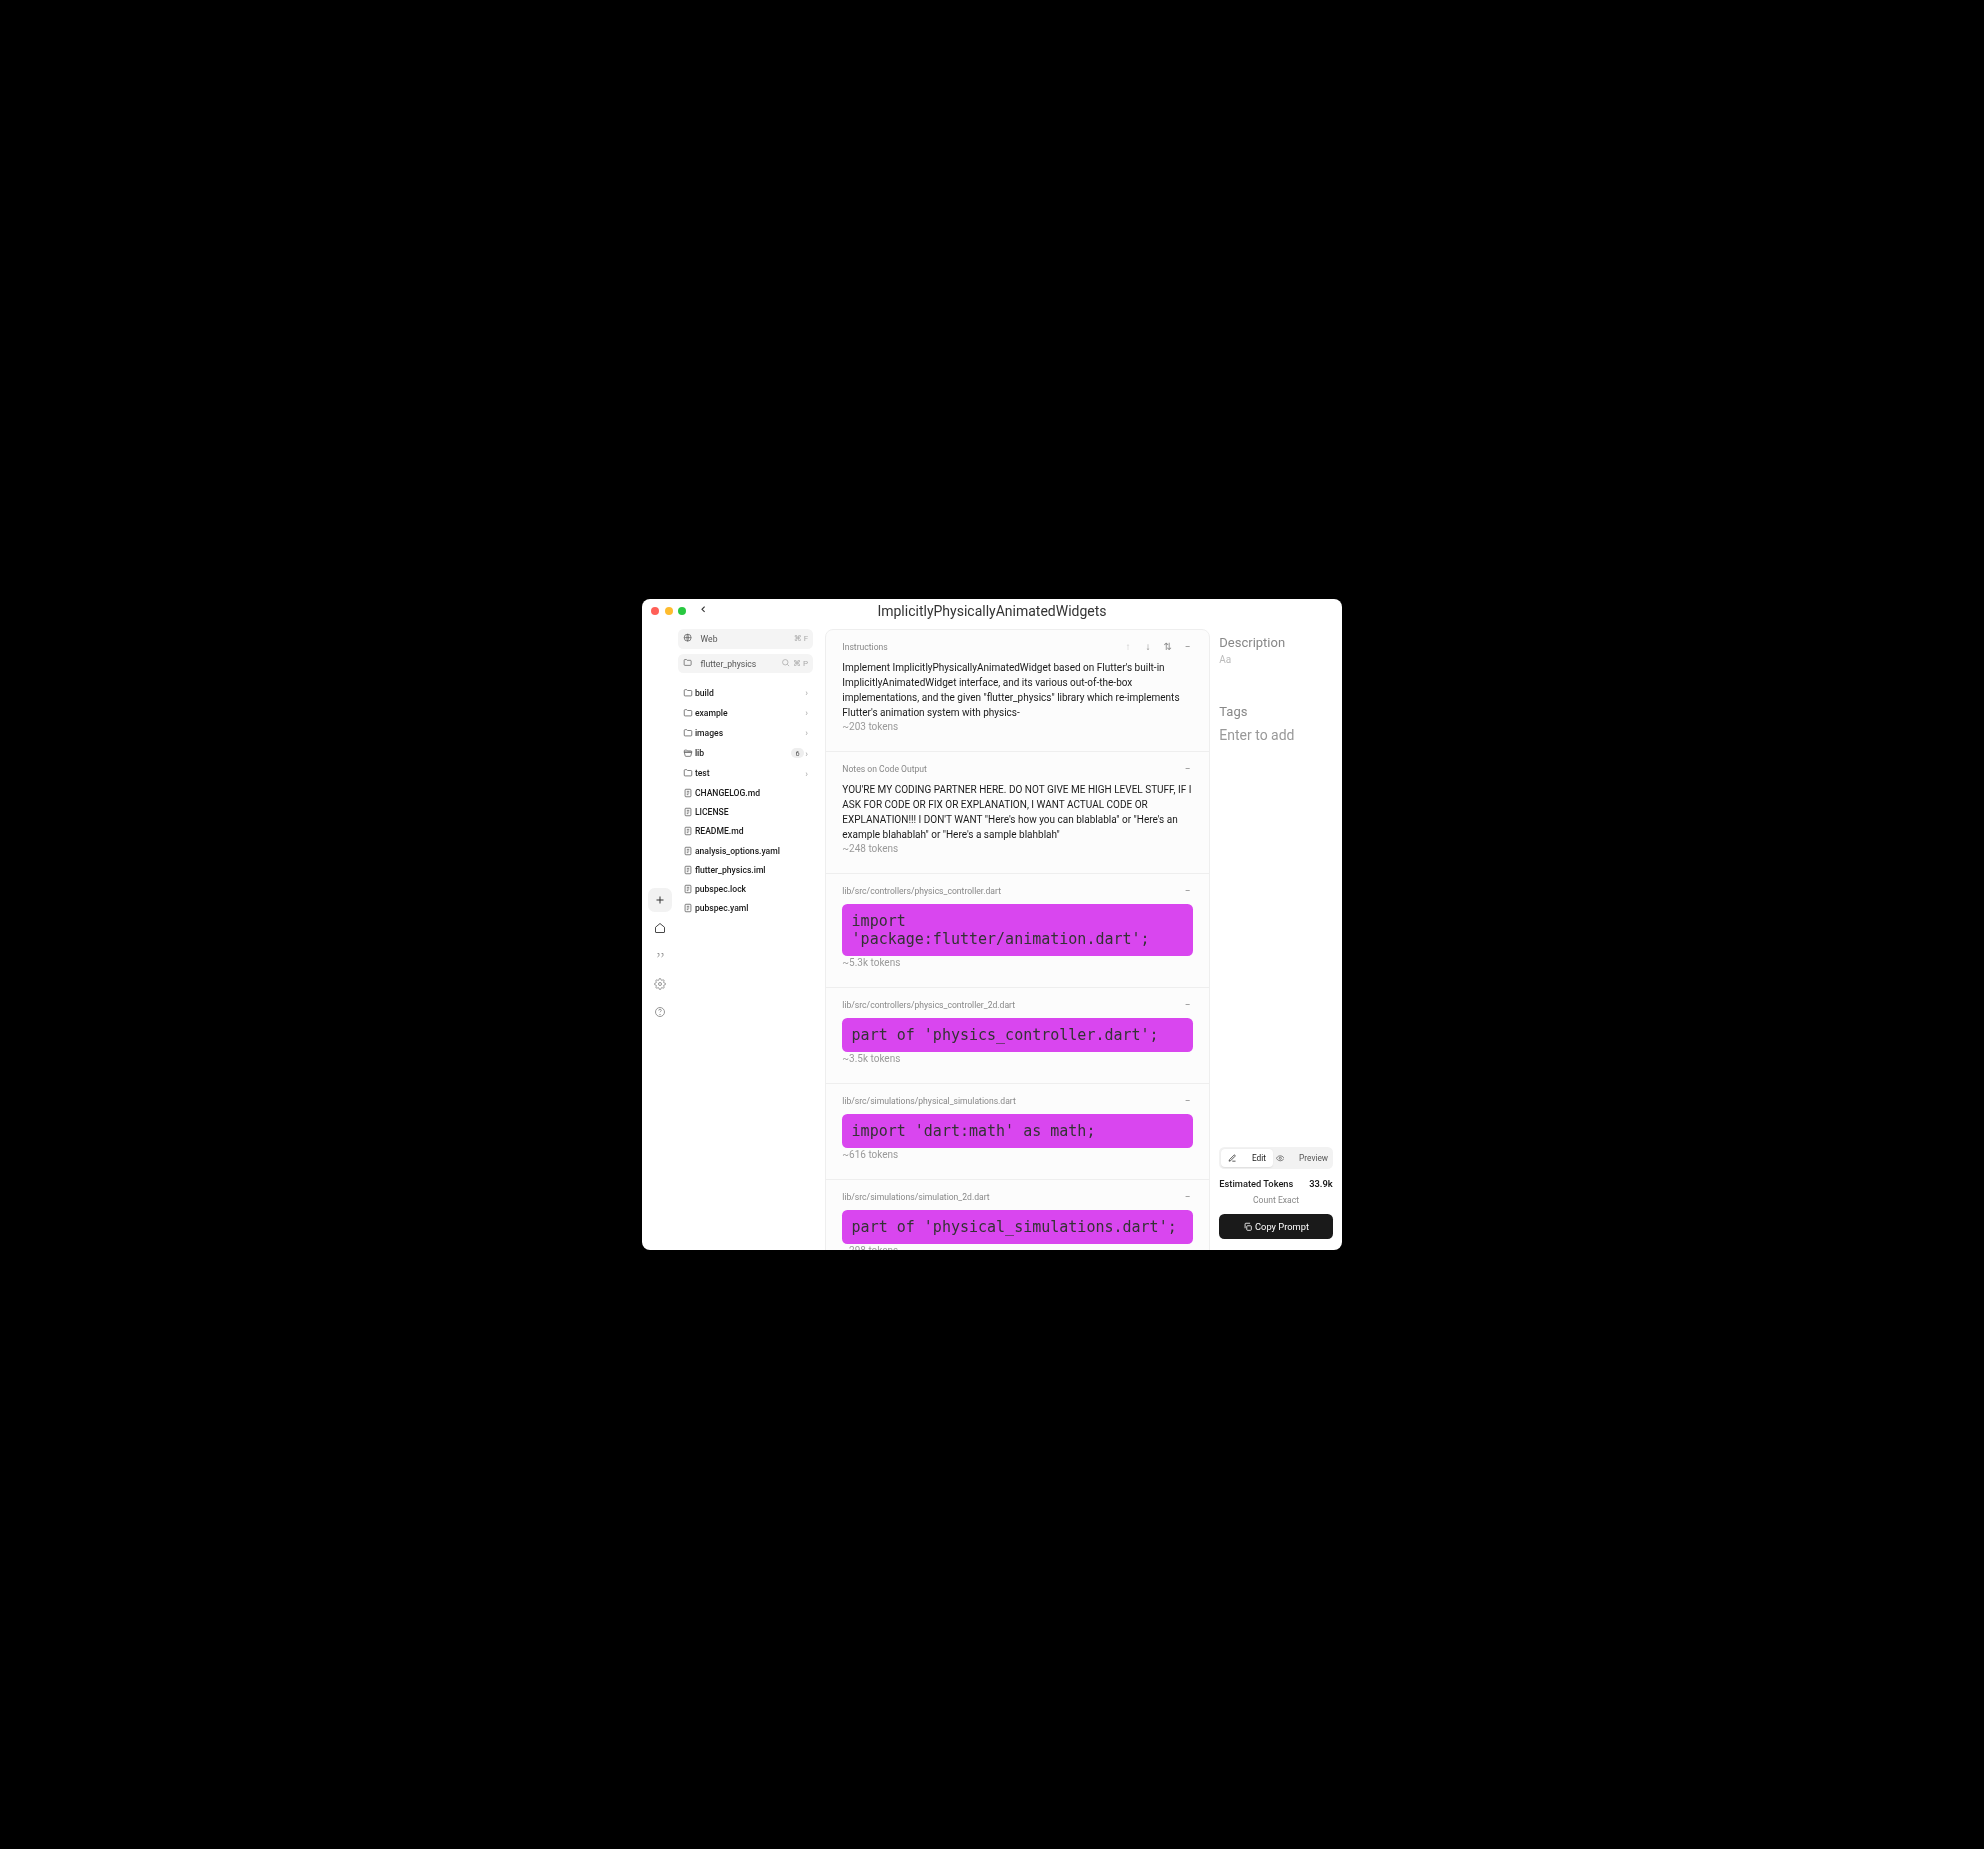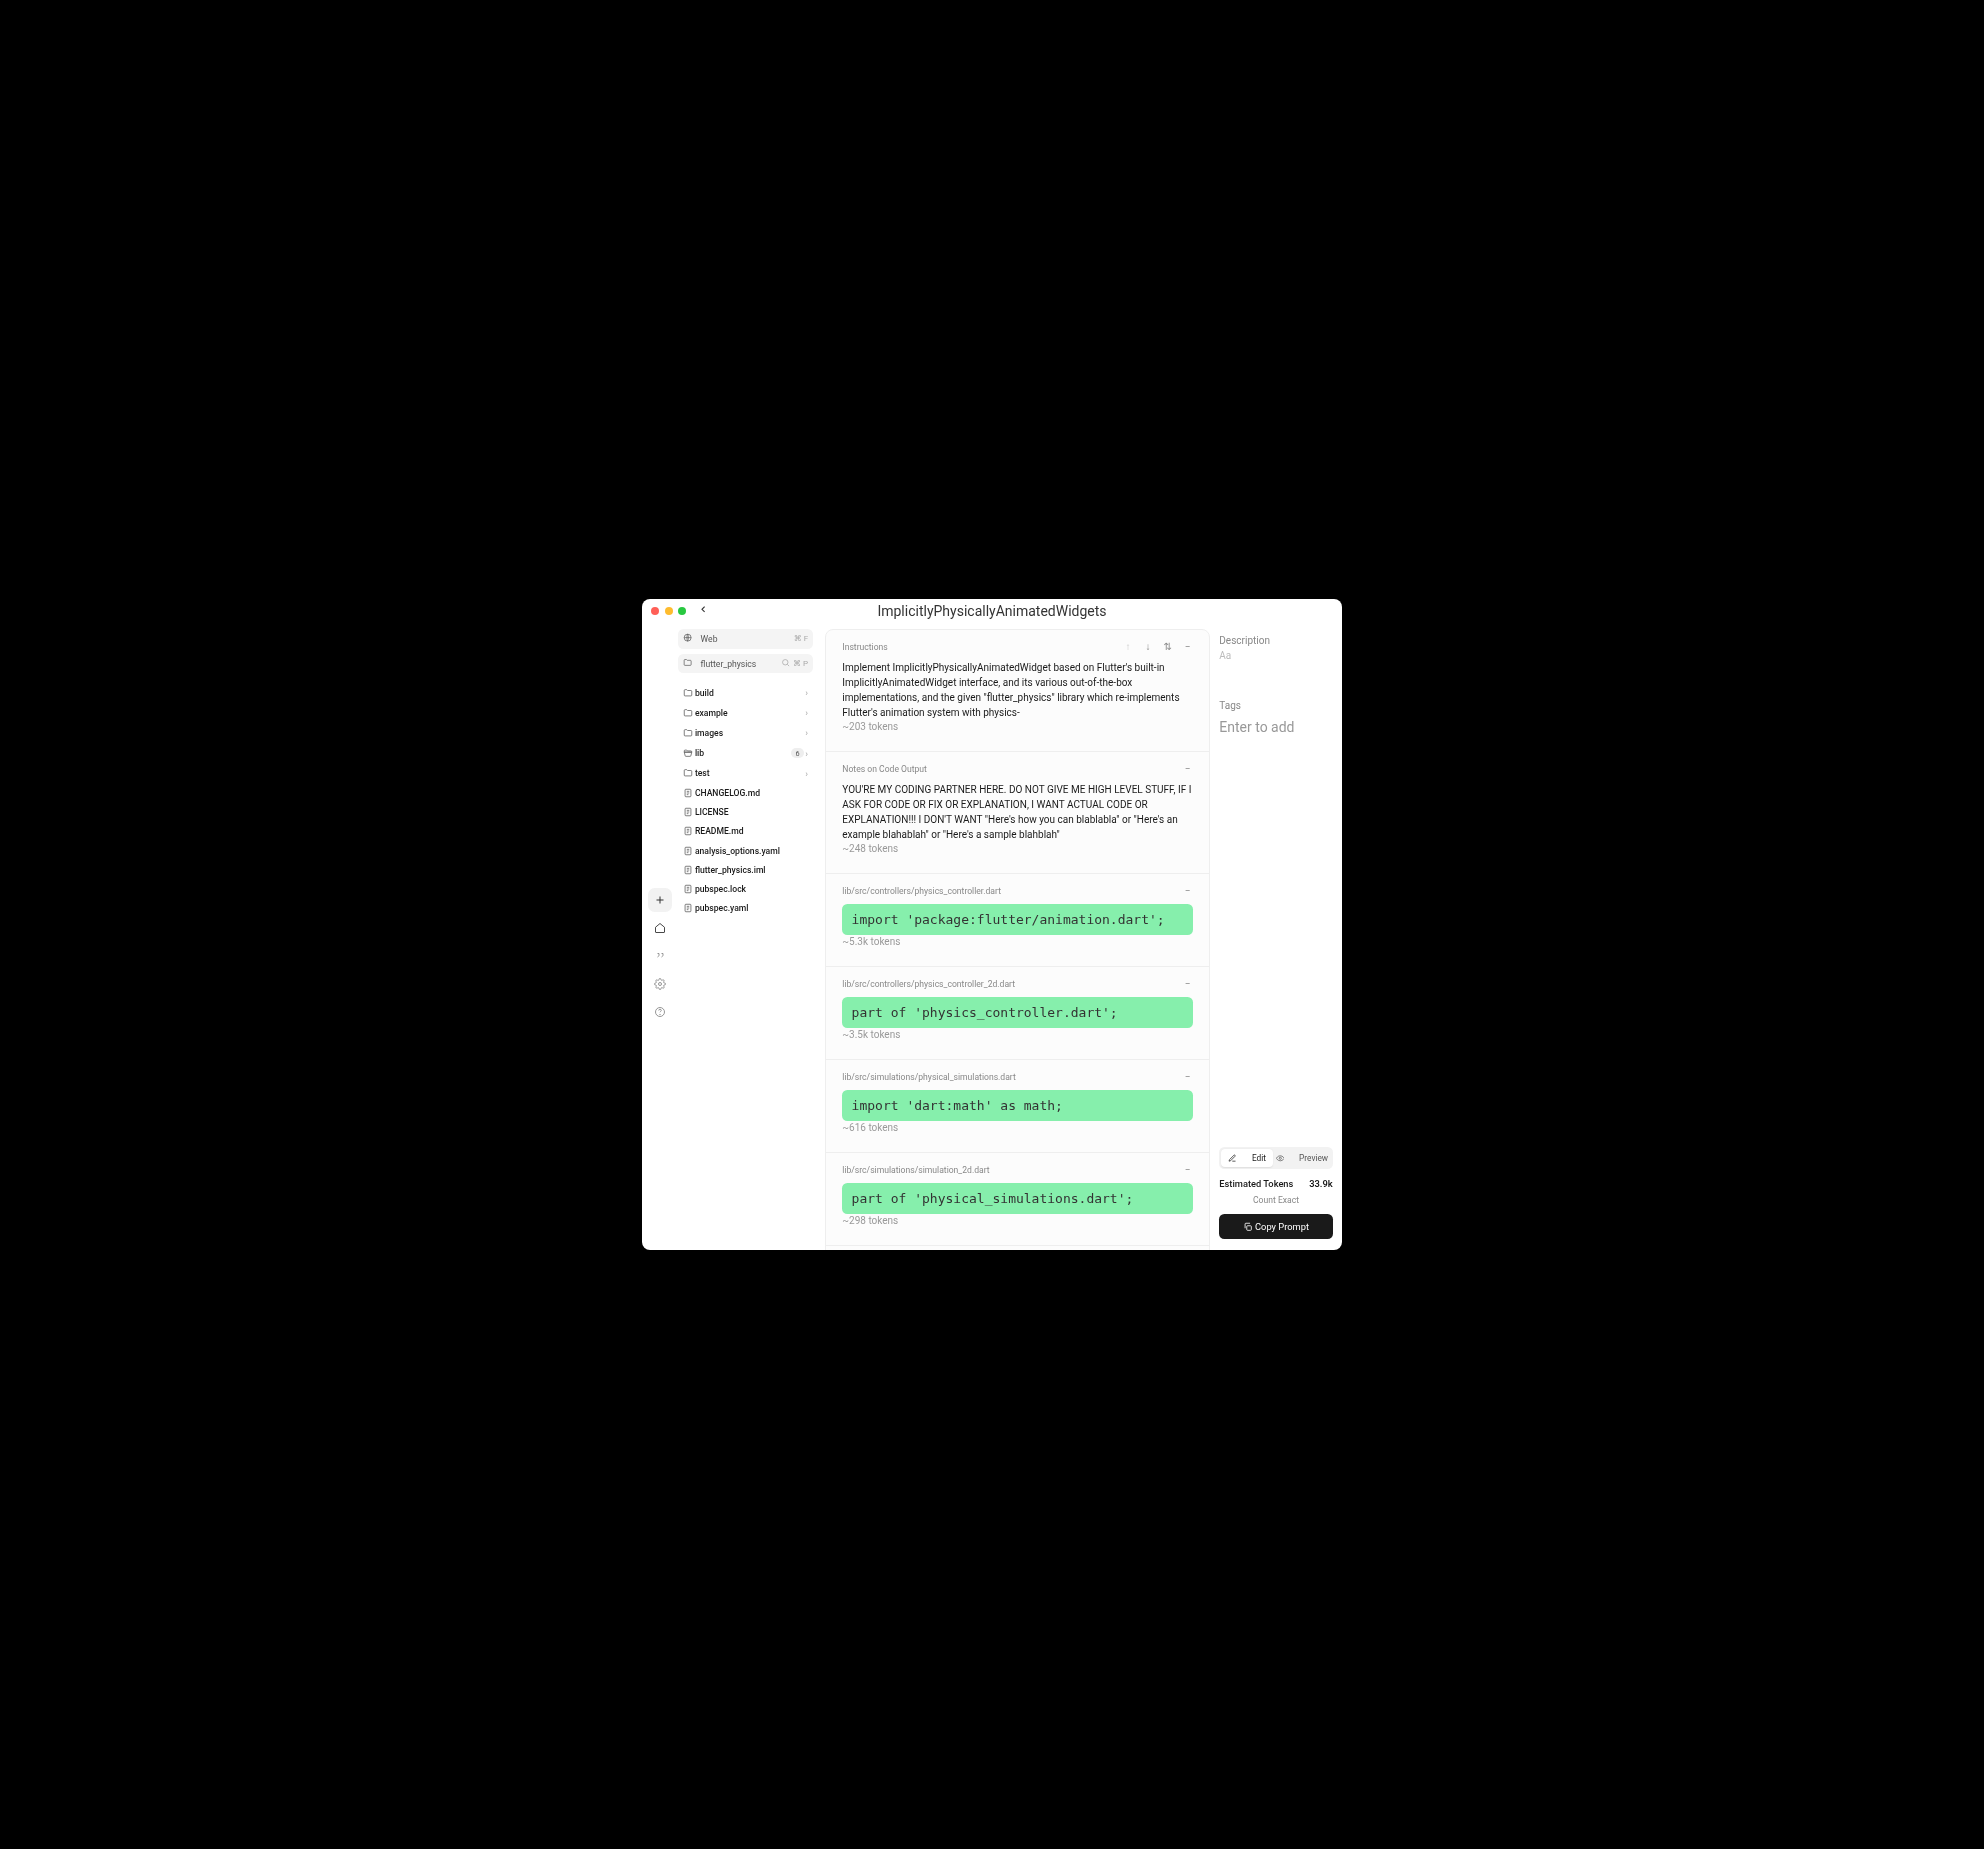--- a/index.html
+++ b/index.html
@@ -149,41 +149,41 @@
 }
 .section-title { color: #888; font-size: 8.6px; }
 .section-actions { display: flex; gap: 9.3px; color: #888; align-items: center; }
 .section-actions span { cursor: pointer; font-size: 10px; line-height: 1; width: 10.6px; text-align:center; }
 .section-body {
   font-size: 10px;
   line-height: 1.5;
   color: #1a1a1a;
 }
 .code-block {
-  background: #86efac;
+  background: #d946ef;
   border-radius: 5.3px;
   padding: 8px 9.3px;
   font-family: ui-monospace, "SF Mono", Menlo, monospace;
-  font-size: 13px;
+  font-size: 15px;
   color: #333;
   margin-top: 2.6px;
 }
 .tokens {
   color: #999;
   font-size: 10px;
   margin-top: 1px;
 }
 
 .rightpanel {
   width: 132px;
   padding: 10.6px 9.3px;
   display: flex;
   flex-direction: column;
 }
-.rp-label { color: #888; font-size: 10px; margin-bottom: 4px; }
+.rp-label { color: #888; font-size: 13px; margin-bottom: 4px; }
 .rp-icon { color: #bbb; font-size: 10px; margin-bottom: 13.2px; }
 .rp-enter { color: #999; font-size: 14px; margin-top: 4px; margin-bottom: auto; }
 .toggle-group {
   display: flex;
   background: #f2f2f2;
   border-radius: 5.3px;
   padding: 2px;
   margin-bottom: 9.3px;
 }
 .toggle-btn {

